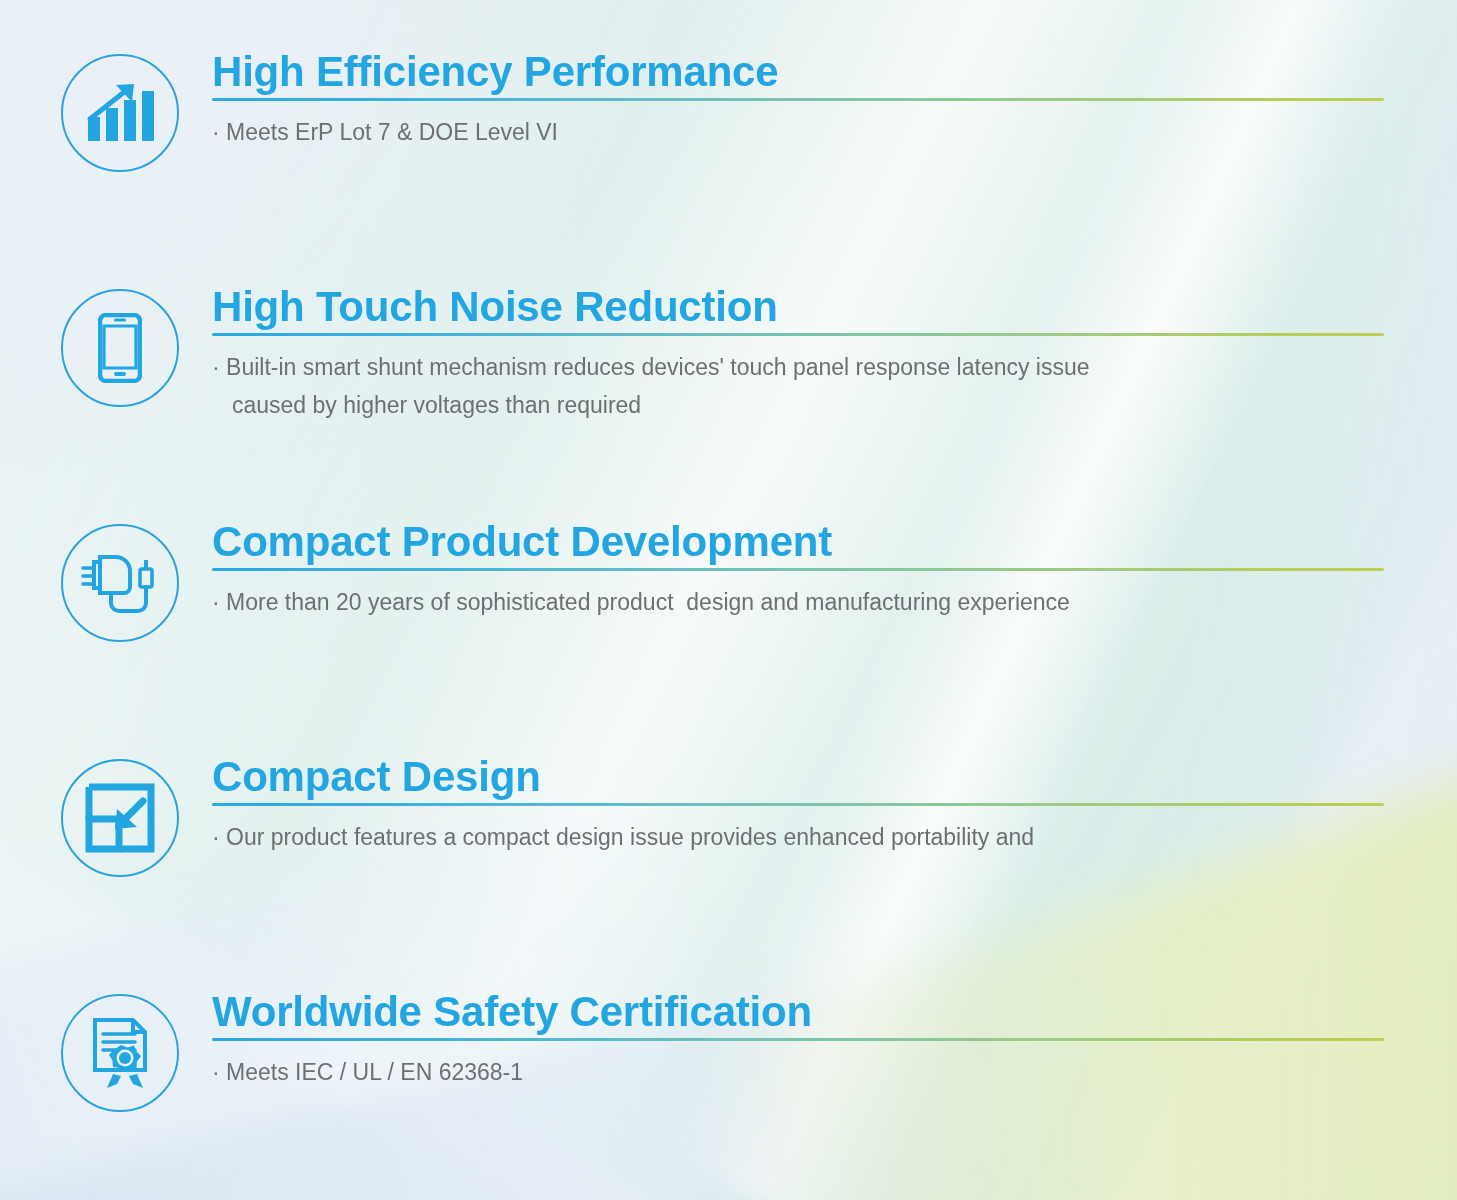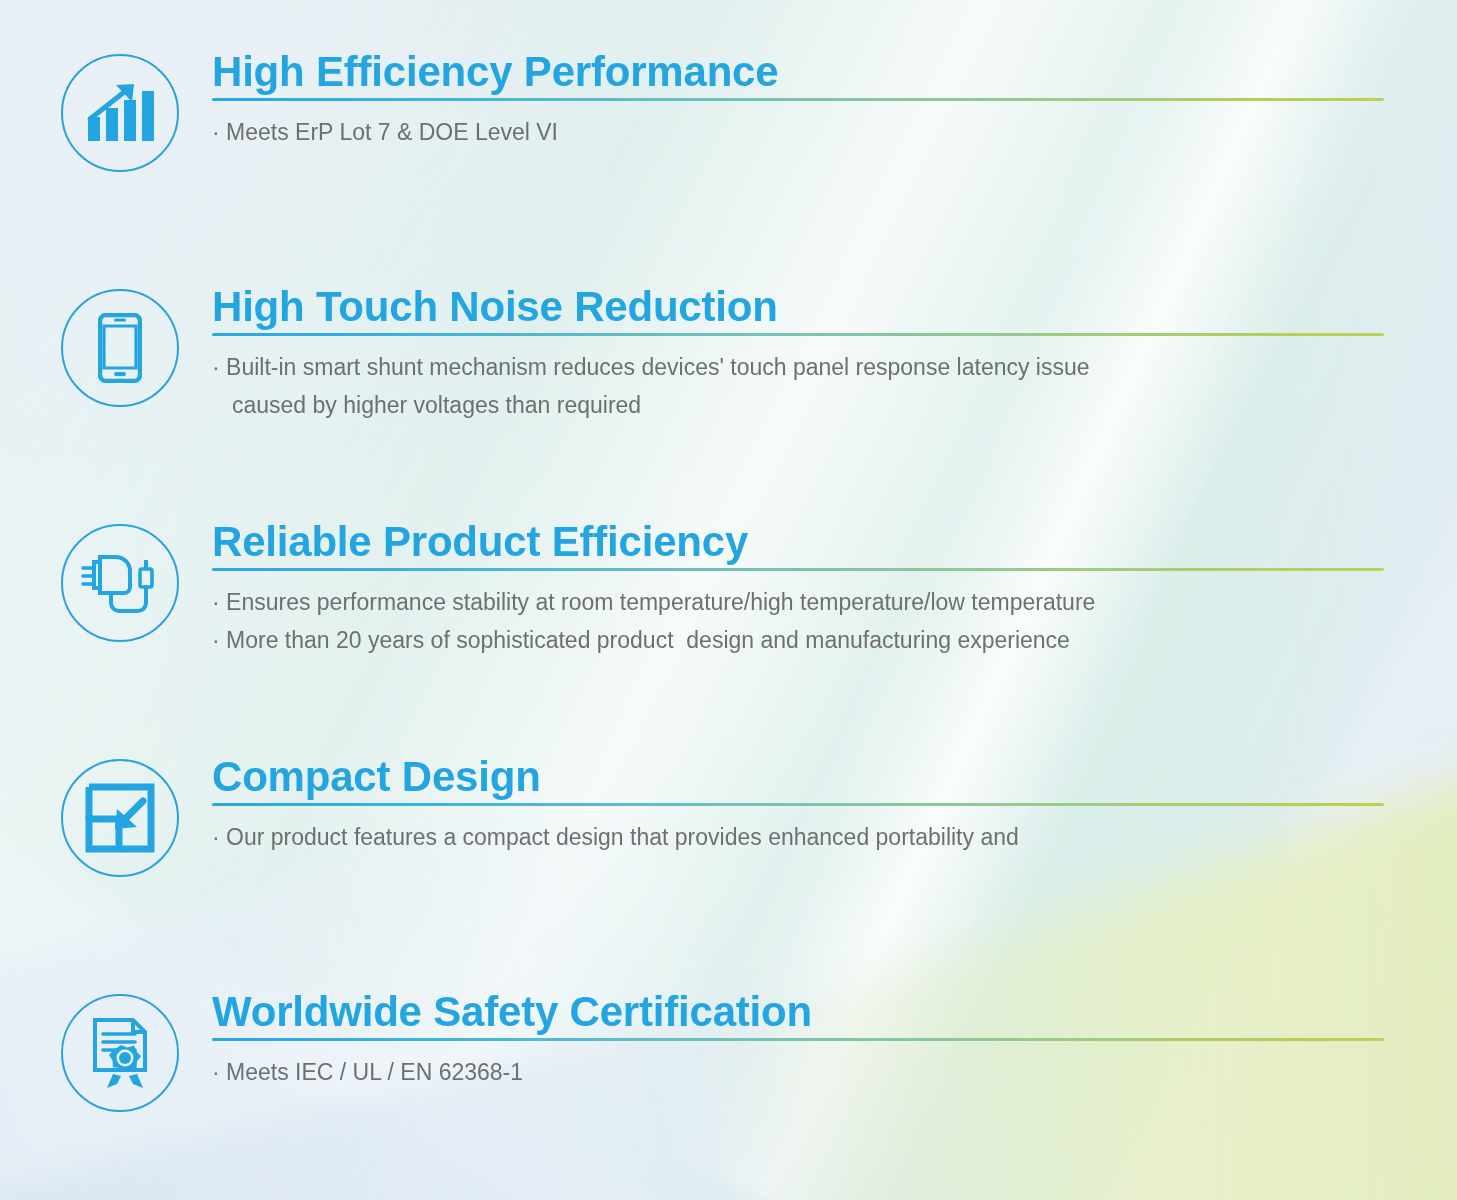--- a/index.html
+++ b/index.html
@@ -224,24 +224,23 @@
             <path d="M16 21 H5" stroke="#22a5e0" stroke-width="3.6" stroke-linecap="round"></path>
             <path d="M16 29 H5" stroke="#22a5e0" stroke-width="3.6" stroke-linecap="round"></path>
             <path d="M16 37 H5" stroke="#22a5e0" stroke-width="3.6" stroke-linecap="round"></path>
             <path d="M33 46 V56 A8 8 0 0 0 41 64 H60 A8 8 0 0 0 68 56 V40" fill="none" stroke="#22a5e0" stroke-width="4" stroke-linecap="round"></path>
             <rect x="62" y="22" width="12" height="18" rx="2" fill="none" stroke="#22a5e0" stroke-width="3.6"></rect>
             <rect x="66" y="13" width="4" height="9" fill="#22a5e0"></rect>
           </svg>
         </div>
       </div>
       <div class="body-block" style="top:-2px">
-        <div class="feature-title">Reliable Product Efficiency</div>
-        <div class="rule"></div>
-        <div class="bullets">
-          <div class="bullet"><span class="dot">·</span> <span>Ensures performance stability at room temperature/high temperature/low temperature</span></div>
+        <div class="feature-title">Compact Product Development</div>
+        <div class="rule"></div>
+        <div class="bullets">
           <div class="bullet"><span class="dot">·</span> <span>More than 20 years of sophisticated product  design and manufacturing experience</span></div>
         </div>
       </div>
     </div>
 
     <div class="feature" style="top:759px">
       <div class="icon-wrap" style="top:0px">
         <div class="icon-circle">
           <svg width="70" height="70" viewBox="0 0 70 70">
             <path d="M4 4 H66 V66 H36" fill="none" stroke="#22a5e0" stroke-width="7"></path>
@@ -249,21 +248,21 @@
             <rect x="4" y="36" width="30" height="30" fill="none" stroke="#22a5e0" stroke-width="7"></rect>
             <path d="M58 18 L34 42" stroke="#22a5e0" stroke-width="7" stroke-linecap="round"></path>
             <path d="M30 46 L32 26 L52 44 Z" fill="#22a5e0"></path>
           </svg>
         </div>
       </div>
       <div class="body-block" style="top:-2px">
         <div class="feature-title">Compact Design</div>
         <div class="rule"></div>
         <div class="bullets">
-          <div class="bullet"><span class="dot">·</span> <span>Our product features a compact design that provides enhanced portability and</span></div>
+          <div class="bullet"><span class="dot">·</span> <span>Our product features a compact design issue provides enhanced portability and</span></div>
         </div>
       </div>
     </div>
 
     <div class="feature" style="top:994px">
       <div class="icon-wrap" style="top:0px">
         <div class="icon-circle">
           <svg width="70" height="74" viewBox="0 0 70 74">
             <path d="M10 4 H48 L60 16 V54 H10 Z" fill="none" stroke="#22a5e0" stroke-width="4"></path>
             <path d="M48 4 V16 H60" fill="none" stroke="#22a5e0" stroke-width="4"></path>

